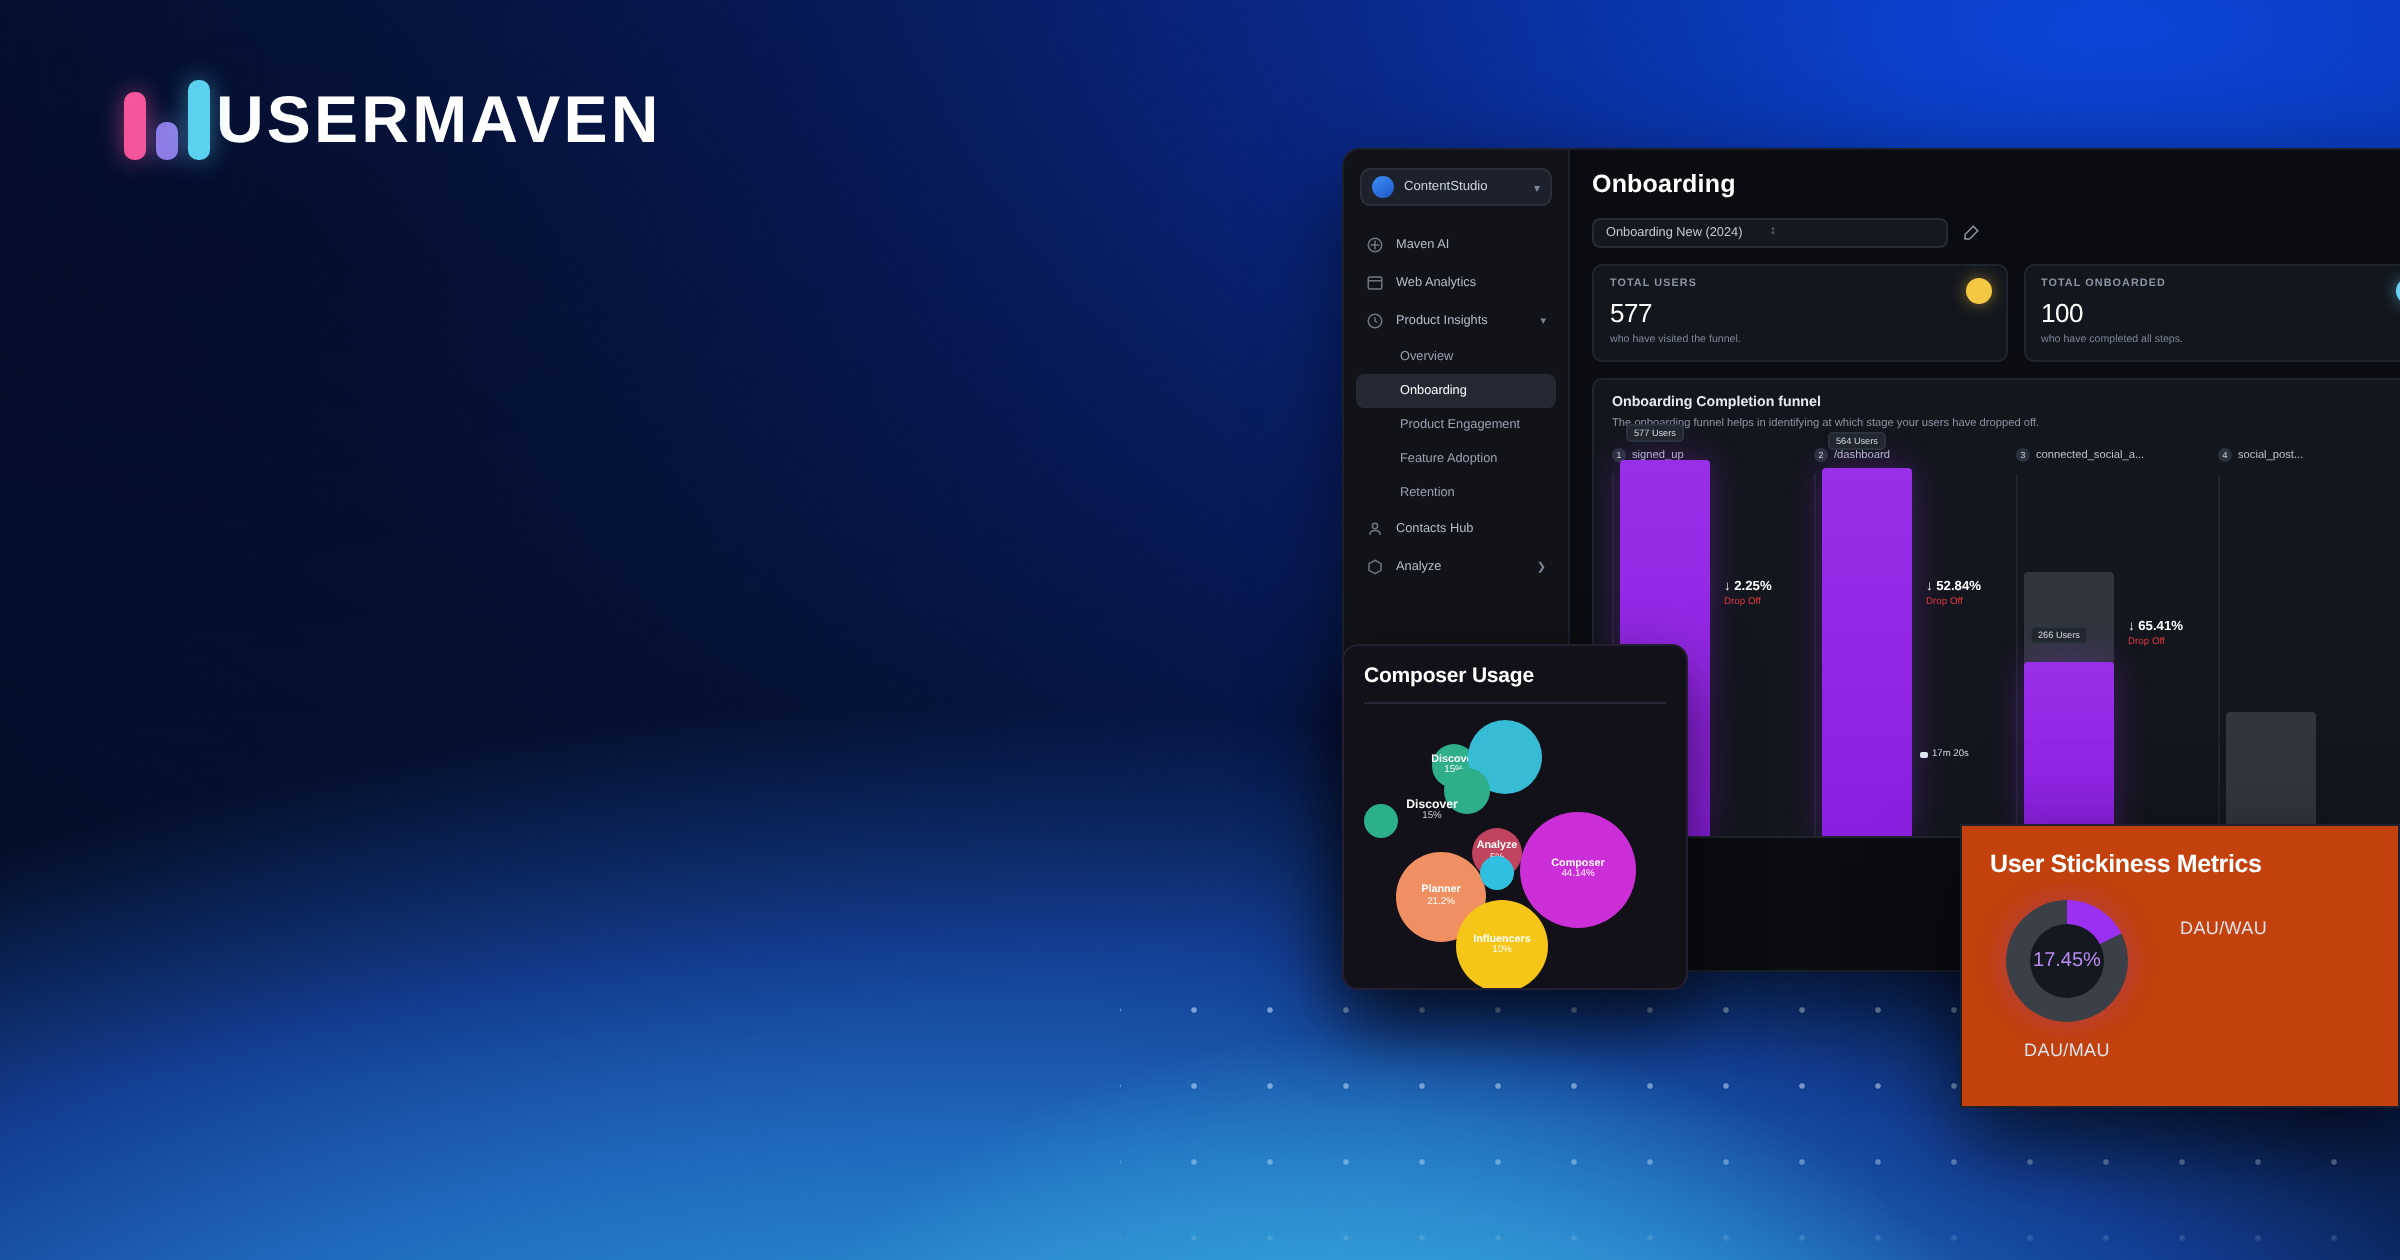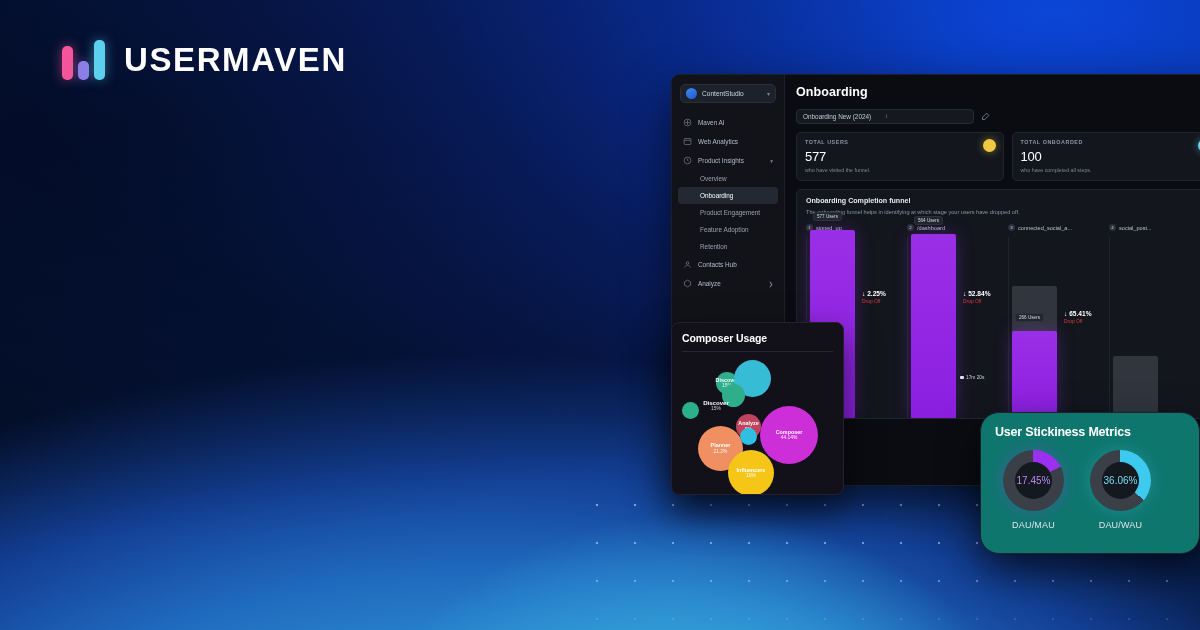--- a/index.html
+++ b/index.html
@@ -38,21 +38,21 @@
     position:absolute; left:560px; top:472px; width:640px; height:170px;
     background-image:radial-gradient(circle, rgba(214,238,255,.72) 1.15px, rgba(255,255,255,0) 1.6px);
     background-size:38px 38px;
     background-position:18px 14px;
     -webkit-mask-image:linear-gradient(to bottom, rgba(0,0,0,.95) 0%, rgba(0,0,0,.8) 55%, rgba(0,0,0,0) 100%);
             mask-image:linear-gradient(to bottom, rgba(0,0,0,.95) 0%, rgba(0,0,0,.8) 55%, rgba(0,0,0,0) 100%);
     opacity:.85;
   }
 
   
-  .logo { position:absolute; left:62px; top:38px; display:flex; align-items:center; gap:16px; }
+  .logo { position:absolute; left:62px; top:38px; display:flex; align-items:center; gap:0; }
   .logo-mark { width:46px; height:44px; position:relative; }
   .logo-mark i { position:absolute; bottom:2px; border-radius:5px; display:block; }
   .lb1 { left:0;  width:11px; height:34px; background:#f6559b; box-shadow:0 0 12px rgba(246,85,155,.55); }
   .lb2 { left:16px; width:11px; height:19px; background:#8e7de6; box-shadow:0 0 12px rgba(142,125,230,.5); }
   .lb3 { left:32px; width:11px; height:40px; background:#5bd0ef; box-shadow:0 0 12px rgba(91,208,239,.5); }
   .logo-text { color:#ffffff; font-size:33px; font-weight:700; letter-spacing:1.6px; }
 
   
   .headline { position:absolute; left:64px; top:242px; width:640px; }
   .h1 {
@@ -164,21 +164,21 @@
          align-items:center; justify-content:center; text-align:center; color:#fff; }
   .bub .bn { font-size:5.4px; font-weight:600; line-height:1.15; }
   .bub .bv { font-size:4.9px; font-weight:500; line-height:1.2; opacity:.95; }
   .bub.ext { background:none !important; }
   .bub.ext .bn { color:#ffffff; font-size:6.1px; }
   .bub.ext .bv { color:#d5d9e2; }
 
   
   .stick {
     position:absolute; left:980px; top:412px; width:220px; height:142px;
-    background:#0f766e; border:1px solid #1d222c; border-radius:19px;
+    background:#c2410c; border:1px solid #1d222c; border-radius:0;
     box-shadow:0 18px 40px rgba(0,0,0,.62); padding:12px 14px 0;
   }
   .stick-t { color:#ffffff; font-size:12.5px; font-weight:600; letter-spacing:-.2px; }
   .rings { display:flex; gap:26px; margin-top:11px; padding-left:8px; }
   .ringwrap { text-align:center; }
   .ring { width:61px; height:61px; border-radius:50%; position:relative; }
   .ring::after {
     content:""; position:absolute; inset:12px; border-radius:50%; background:#14181f;
   }
   .ring .rv {
@@ -416,20 +416,17 @@
   <div class="stick">
     <div class="stick-t">User Stickiness Metrics</div>
     <div class="rings" id="rings">
         <div class="ringwrap">
           <div class="ring p" style="background:conic-gradient(#9b30f0 0deg 62.81999999999999deg,#3a3f48 62.81999999999999deg 360deg)">
             <span class="rv">17.45%</span>
           </div>
           <div class="rlab">DAU/MAU</div>
         </div>
         <div class="ringwrap">
-          <div class="ring c" style="background:conic-gradient(#3ec9ee 0deg 129.816deg,#3a3f48 129.816deg 360deg)">
-            <span class="rv">36.06%</span>
-          </div>
           <div class="rlab">DAU/WAU</div>
         </div>
       </div>
   </div>
 </div>
 
 </body></html>

